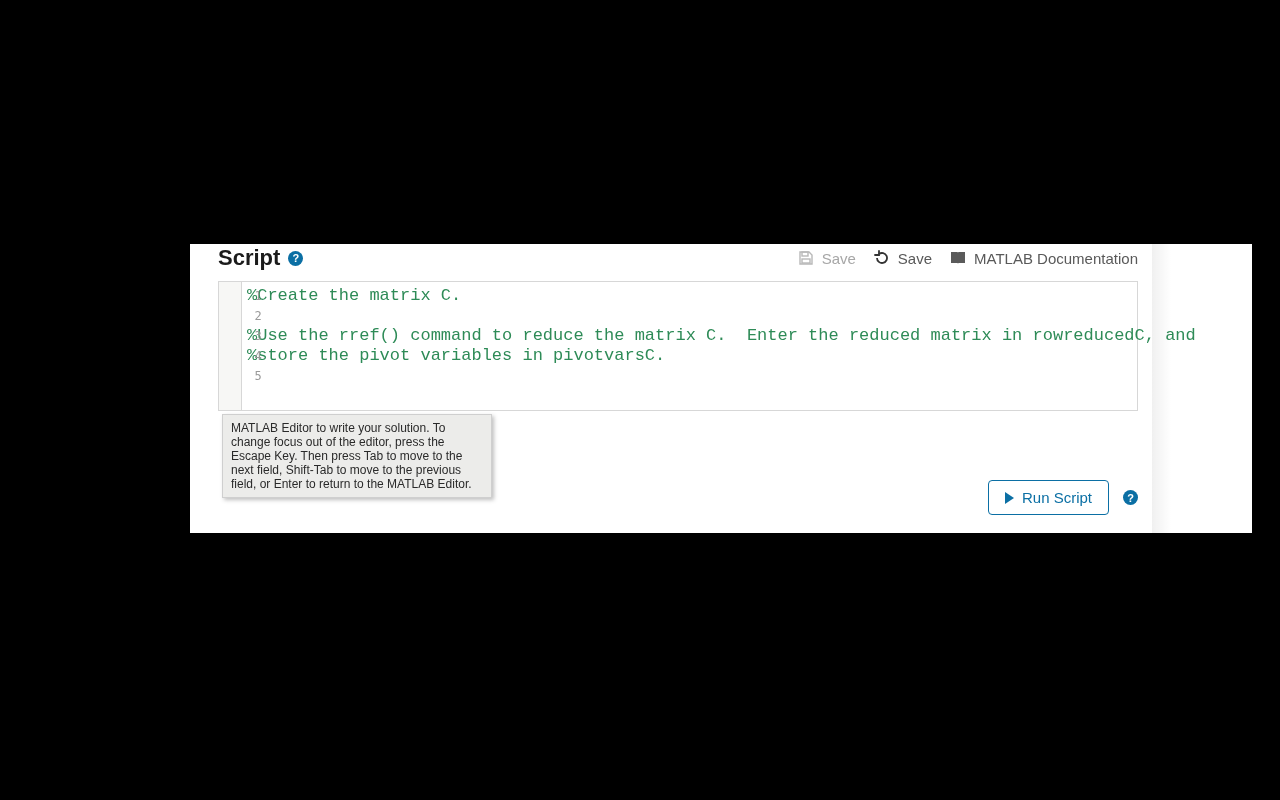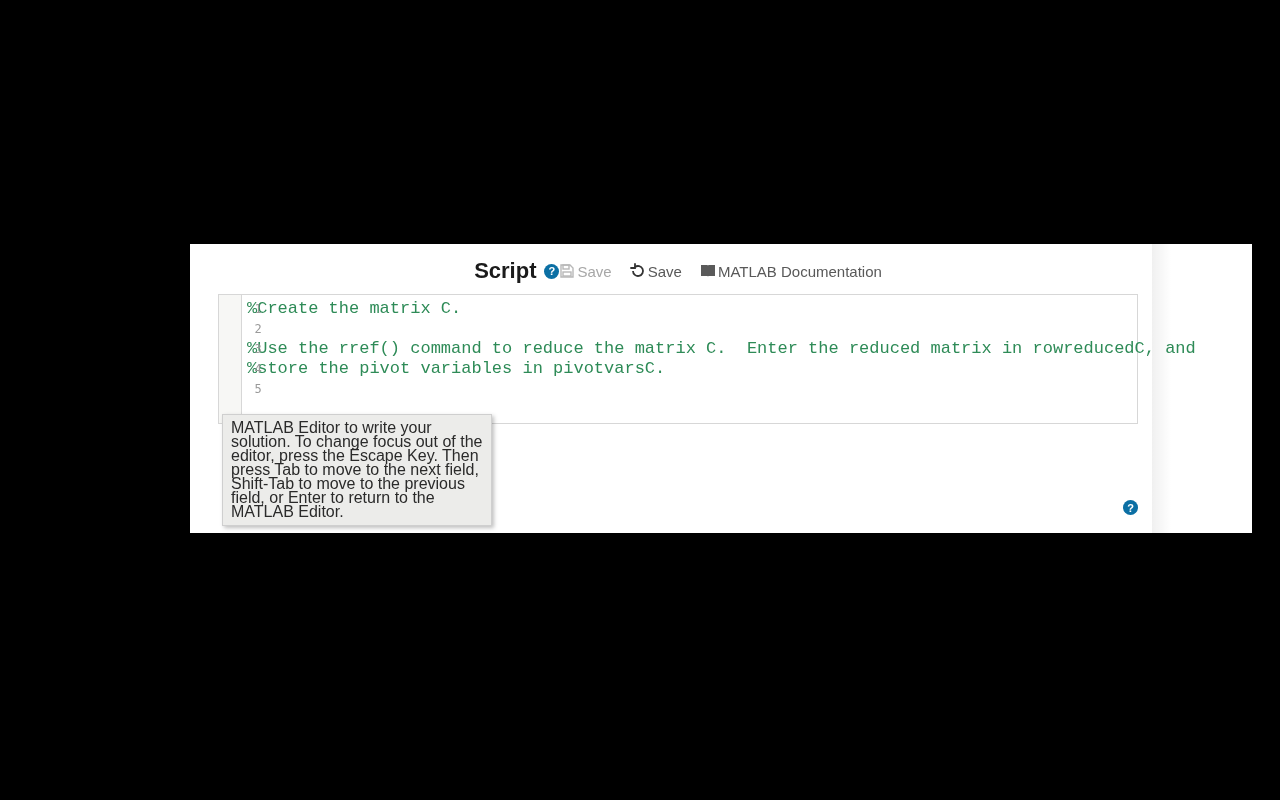--- a/index.html
+++ b/index.html
@@ -1,36 +1,36 @@
 <!DOCTYPE html>
 <html><head>
 <meta charset="utf-8">
 <style>
   html,body{margin:0;padding:0;width:1280px;height:800px;background:#000;font-family:"Helvetica Neue",Arial,sans-serif;overflow:hidden}
   .stage{position:absolute;left:190px;top:244px;width:1062px;height:289px;background:#fff;box-shadow:8px 8px 18px rgba(0,0,0,.35)}
   .side-gradient{position:absolute;left:1152px;top:244px;width:48px;height:289px;background:linear-gradient(90deg,rgba(0,0,0,.06),rgba(0,0,0,0) 40%);pointer-events:none}
   .inner{position:absolute;left:0;top:0;right:100px;bottom:0;padding:0 0 14px 0}
-  .hdr{display:flex;align-items:center;justify-content:center;padding:14px 14px 10px 28px}
+  .hdr{display:flex;align-items:center;justify-content:space-between;padding:1px 14px 10px 28px}
   .title-wrap{display:flex;align-items:center;gap:8px}
   .title{font-size:22px;font-weight:700;color:#1b1b1b}
   .help{width:15px;height:15px;border-radius:50%;background:#0b6fa4;color:#fff;font-size:11px;font-weight:700;display:flex;align-items:center;justify-content:center;cursor:pointer}
   .actions{display:flex;align-items:center;gap:18px;color:#595959;font-size:15px}
-  .act{display:flex;align-items:center;gap:2px;cursor:pointer}
+  .act{display:flex;align-items:center;gap:8px;cursor:pointer}
   .act.disabled{color:#a7a7a7;cursor:default}
   .ic{width:16px;height:16px;display:inline-flex;align-items:center;justify-content:center}
   .ic svg{width:16px;height:16px}
   .editor{margin:0 14px 0 28px;border:1px solid #d7d7d7;position:relative;background:#fff}
   .gutter{position:absolute;left:0;top:0;bottom:0;width:22px;background:#f7f7f5;border-right:1px solid #d7d7d7}
   .codewrap{margin-left:22px;padding:4px 6px 4px 6px}
   .row{display:flex;font-family:Menlo,Consolas,"Courier New",monospace;font-size:17px;line-height:20px;white-space:pre}
   .ln{position:absolute;left:0;width:22px;text-align:center;color:#9a9a9a;font-family:Menlo,Consolas,monospace;font-size:12px;line-height:20px}
   .cm{color:#2e8b57}
   .lines{position:relative}
   .line{position:relative;height:20px}
-  .tip{position:absolute;left:222px;top:414px;width:252px;background:#ececea;border:1px solid #cfcfcf;box-shadow:2px 2px 4px rgba(0,0,0,.25);font-size:16px;color:#2a2a2a;padding:6px 8px;line-height:14px}
+  .tip{position:absolute;left:222px;top:414px;width:252px;background:#ececea;border:1px solid #cfcfcf;box-shadow:2px 2px 4px rgba(0,0,0,.25);font-size:12px;color:#2a2a2a;padding:6px 8px;line-height:14px}
   .runbar{position:absolute;right:14px;bottom:18px;display:flex;align-items:center;gap:14px}
   .runbtn{display:flex;align-items:center;gap:8px;border:1.5px solid #0b6fa4;color:#0b6fa4;background:#fff;border-radius:4px;padding:8px 16px;font-size:15px;cursor:pointer}
   .runbtn .tri{width:0;height:0;border-left:9px solid #0b6fa4;border-top:6px solid transparent;border-bottom:6px solid transparent}
 </style>
 </head>
 <body>
 
 <div class="stage">
   <div class="inner">
 
@@ -96,20 +96,24 @@
             </div>
           <div class="line">
               <span class="ln"></span>
               <span class="row cm"></span>
             </div>
         </div>
       </div>
     </div>
 
     <div class="runbar">
+      <button class="runbtn">
+        <span class="tri"></span>
+        <span>Run Script</span>
+      </button>
       <span class="help">?</span>
     </div>
 
   </div>
 </div>
 
 <div class="tip">
   <span>MATLAB Editor to write your solution. To change focus out of the editor, press the Escape Key. Then press Tab to move to the next field, Shift-Tab to move to the previous field, or Enter to return to the MATLAB Editor.</span>
 </div>
 

